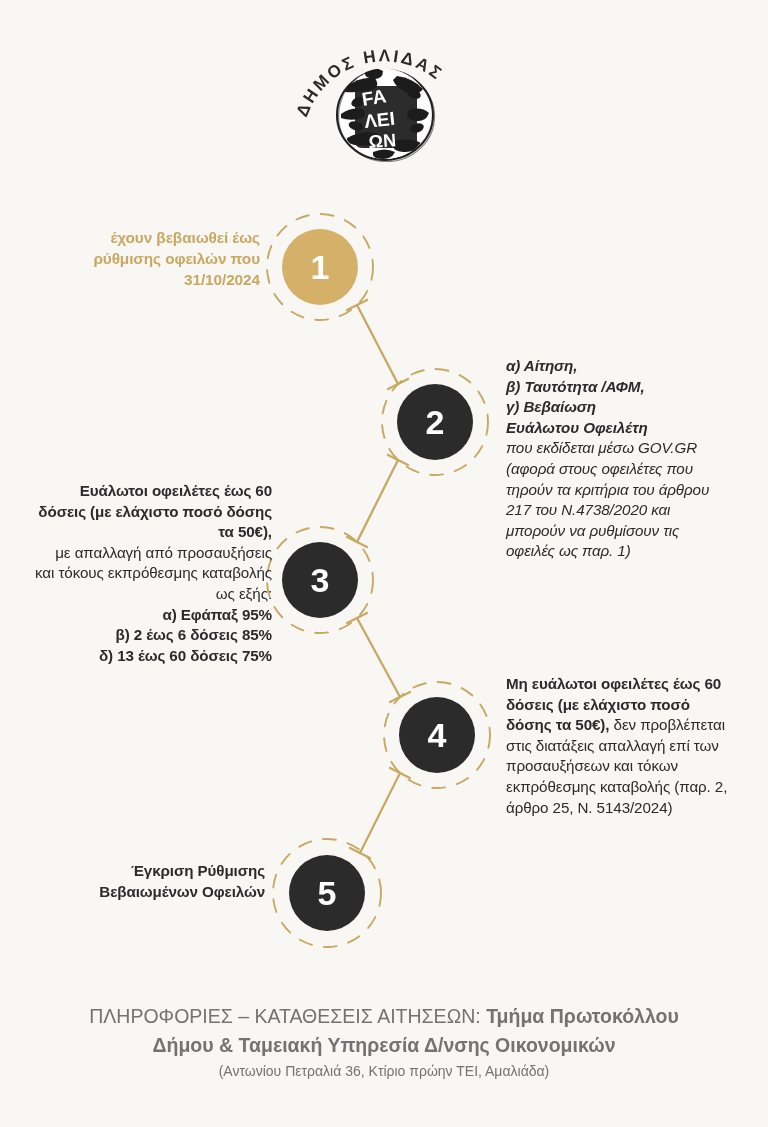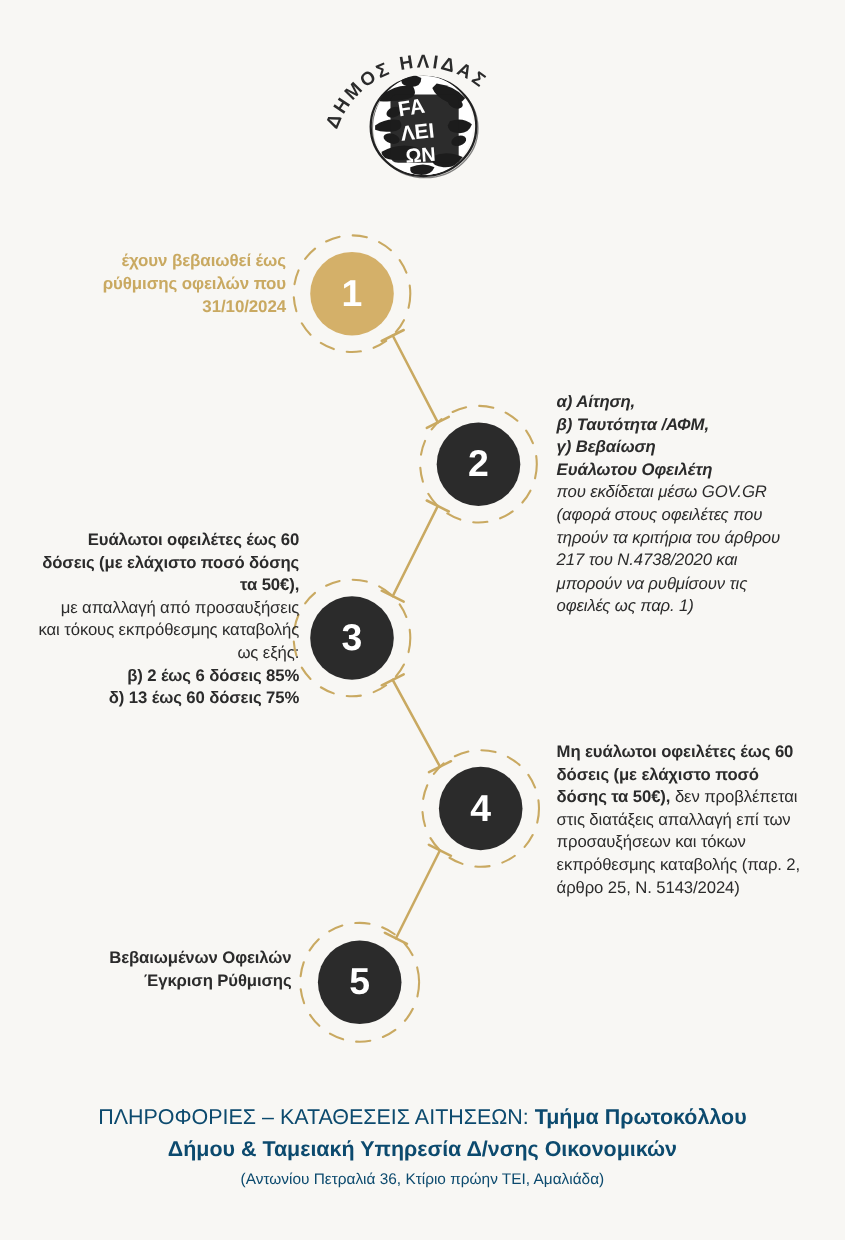--- a/index.html
+++ b/index.html
@@ -74,21 +74,21 @@
 
   
   #footer {
     position: absolute;
     left: 0;
     top: 1002px;
     width: 768px;
     text-align: center;
     font-size: 19.5px;
     line-height: 1.5;
-    color: #0c4a6e;
+    color: #737373;
   }
   #footer .ftr-line { display: block; }
   #footer b { font-weight: bold; }
   #footer .ftr-addr { font-size: 14px; }
 </style>
 </head>
 <body>
 
 <div id="logo-block">
   <svg id="logo-svg" width="190" height="150" viewBox="0 0 190 150">
@@ -208,30 +208,31 @@
 Ευάλωτου Οφειλέτη</b>
   </div>
   <div>που εκδίδεται μέσω GOV.GR (αφορά στους οφειλέτες που τηρούν τα κριτήρια του άρθρου 217 του Ν.4738/2020 και μπορούν να ρυθμίσουν τις οφειλές ως παρ. 1)</div>
 </div>
 
 <div class="step-text right-align" style="left:34px; top:458px; width:238px;margin-top:23px;">
   <div>
     <b>Ευάλωτοι οφειλέτες έως 60 δόσεις (με ελάχιστο ποσό δόσης τα 50€),</b>
   </div>
   <div>με απαλλαγή από προσαυξήσεις και τόκους εκπρόθεσμης καταβολής ως εξής:</div>
+  <div><b>α) Εφάπαξ 95%</b></div>
   <div><b>β) 2 έως 6 δόσεις 85%</b></div>
   <div><b>δ) 13 έως 60 δόσεις 75%</b></div>
 </div>
 
 <div class="step-text left-align" style="left:506px; top:674px; width:224px;">
   <span><b>Μη ευάλωτοι οφειλέτες έως 60 δόσεις (με ελάχιστο ποσό δόσης τα 50€),</b></span><span> δεν προβλέπεται στις διατάξεις απαλλαγή επί των προσαυξήσεων και τόκων εκπρόθεσμης καταβολής (παρ. 2, άρθρο 25, Ν. 5143/2024)</span>
 </div>
 
 <div class="step-text right-align" style="left:60px; top:861px; width:205px;">
+  <div><b>Έγκριση Ρύθμισης</b></div>
   <div><b>Βεβαιωμένων Οφειλών</b></div>
-  <div><b>Έγκριση Ρύθμισης</b></div>
 </div>
 
 <div id="footer">
   <span class="ftr-line"><span>ΠΛΗΡΟΦΟΡΙΕΣ – ΚΑΤΑΘΕΣΕΙΣ ΑΙΤΗΣΕΩΝ: </span><b>Τμήμα Πρωτοκόλλου</b></span>
   <span class="ftr-line"><b>Δήμου &amp; Ταμειακή Υπηρεσία Δ/νσης Οικονομικών</b></span>
   <span class="ftr-line ftr-addr">(Αντωνίου Πετραλιά 36, Κτίριο πρώην ΤΕΙ, Αμαλιάδα)</span>
 </div>
 
 </body></html>

